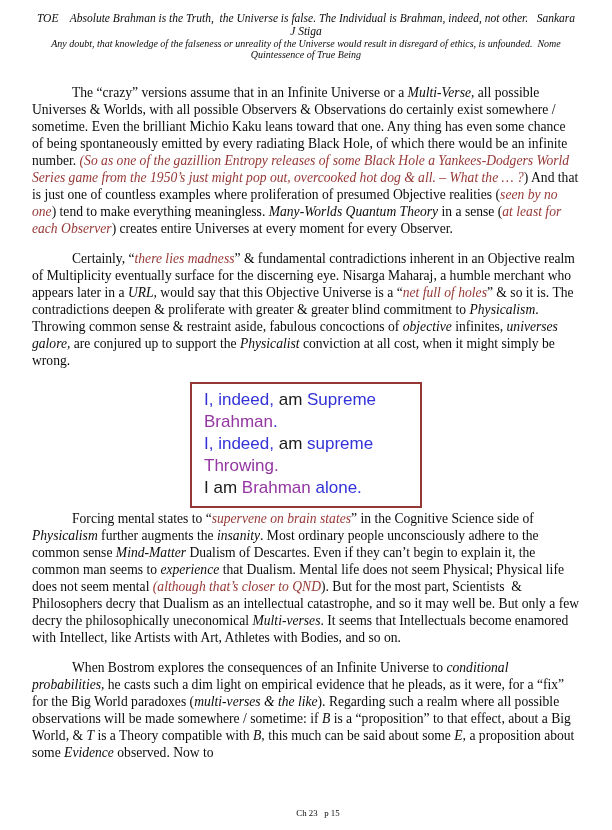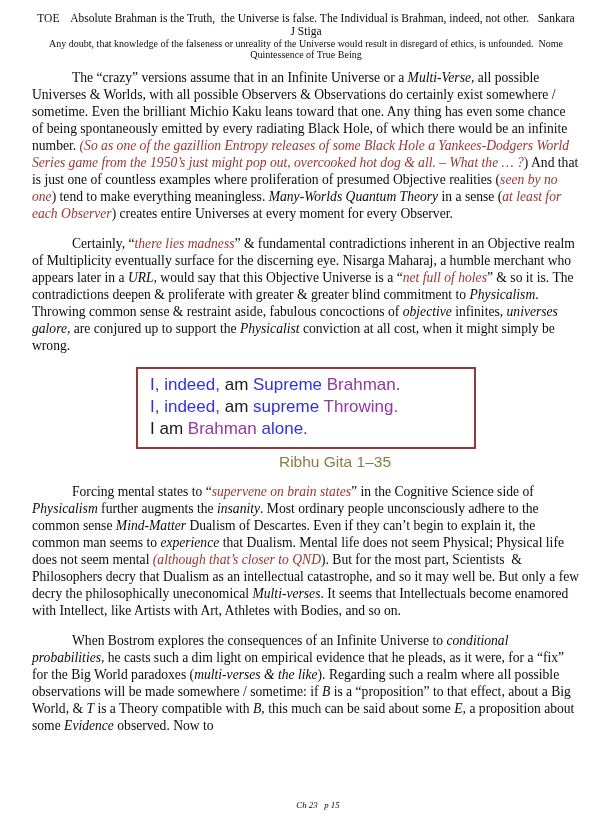--- a/index.html
+++ b/index.html
@@ -10,37 +10,37 @@
     color:#0b0b0b;
     position:relative;
     overflow:hidden;
   }
   .page{
     position:absolute;inset:0;
     padding:12px 32px 0 32px;
     box-sizing:border-box;
   }
   
-  .hdr{ text-align:center; white-space:pre-wrap;}
+  .hdr{ text-align:center; font-style:italic; white-space:pre-wrap;}
   .hdr-1{ font-size:11.5px; line-height:13px;}
   .hdr-2{ font-size:10px; line-height:11px;}
   
   .para{
     font-size:13.6px;
     line-height:17px;
     text-indent:40px;
     margin:0 0 13px 0;
     white-space:pre-wrap;
   }
-  .para:first-of-type{ margin-top:9px; }
+  .para:first-of-type{ margin-top:24px; }
   .run-i{ font-style:italic; }
   .run-ri{ font-style:italic; color:var(--red); }
   
   .verse-wrap{
-    width:340px;
+    width:232px;
     margin:6px auto 2px auto;
   }
   .verse-box{
     border:2px solid var(--border);
     padding:5px 10px 7px 12px;
     font-family:"Liberation Sans", sans-serif;
     font-size:17px;
     line-height:22px;
     background:#fff;
   }
@@ -52,23 +52,22 @@
   .verse-caption{
     font-family:"Liberation Sans", sans-serif;
     font-size:15.5px;
     color:var(--olive);
     text-align:center;
     padding:4px 0 10px 58px;
   }
   
   .footer{
     position:absolute;
-    left:0; right:0; bottom:20px;
+    left:0; right:0; bottom:12px;
     text-align:center;
-    font-style:italic;
     font-size:8.8px;
     white-space:pre-wrap;
     margin-left:24px;
   }
 </style>
 </head>
 <body>
 
 <div class="page">
 
@@ -77,21 +76,20 @@
 
   <p class="para"><span>The “crazy” versions assume that in an Infinite Universe or a </span><span class="run-i">Multi-Verse,</span><span> all possible Universes &amp; Worlds, with all possible Observers &amp; Observations do certainly exist somewhere / sometime. Even the brilliant Michio Kaku leans toward that one. Any thing has even some chance of being spontaneously emitted by every radiating Black Hole, of which there would be an infinite number. </span><span class="run-ri">(So as one of the gazillion Entropy releases of some Black Hole a Yankees-Dodgers World Series game from the 1950’s just might pop out, overcooked hot dog &amp; all. – What the … ?</span><span>) And that is just one of countless examples where proliferation of presumed Objective realities (</span><span class="run-ri">seen by no one</span><span>) tend to make everything meaningless. </span><span class="run-i">Many-Worlds Quantum Theory</span><span> in a sense (</span><span class="run-ri">at least for each Observer</span><span>) creates entire Universes at every moment for every Observer.</span></p>
   <p class="para"><span>Certainly, “</span><span class="run-ri">there lies madness</span><span>” &amp; fundamental contradictions inherent in an Objective realm of Multiplicity eventually surface for the discerning eye. Nisarga Maharaj, a humble merchant who appears later in a </span><span class="run-i">URL,</span><span> would say that this Objective Universe is a “</span><span class="run-ri">net full of holes</span><span>” &amp; so it is. The contradictions deepen &amp; proliferate with greater &amp; greater blind commitment to </span><span class="run-i">Physicalism</span><span>. Throwing common sense &amp; restraint aside, fabulous concoctions of </span><span class="run-i">objective</span><span> infinites, </span><span class="run-i">universes galore,</span><span> are conjured up to support the </span><span class="run-i">Physicalist</span><span> conviction at all cost, when it might simply be wrong.</span></p>
 
   <div class="verse-wrap">
     <div class="verse-box">
       <div class="verse-line"><span class="c-blue">I, indeed,</span><span class="c-black"> am </span><span class="c-blue">Supreme </span><span class="c-purple">Brahman</span><span class="c-blue">.</span></div>
       <div class="verse-line"><span class="c-blue">I, indeed,</span><span class="c-black"> am </span><span class="c-blue">supreme </span><span class="c-purple">Throwing.</span></div>
       <div class="verse-line center"><span class="c-black">I am </span><span class="c-purple">Brahman</span><span class="c-blue"> alone.</span></div>
     </div>
-    <div class="verse-caption">Ribhu Gita 1–35</div>
   </div>
 
   <p class="para"><span>Forcing mental states to “</span><span class="run-ri">supervene on brain states</span><span>” in the Cognitive Science side of </span><span class="run-i">Physicalism</span><span> further augments the </span><span class="run-i">insanity</span><span>. Most ordinary people unconsciously adhere to the common sense </span><span class="run-i">Mind-Matter</span><span> Dualism of Descartes. Even if they can’t begin to explain it, the common man seems to </span><span class="run-i">experience</span><span> that Dualism. Mental life does not seem Physical; Physical life does not seem mental </span><span class="run-ri">(although that’s closer to QND</span><span>). But for the most part, Scientists  &amp;  Philosophers decry that Dualism as an intellectual catastrophe, and so it may well be. But only a few decry the philosophically uneconomical </span><span class="run-i">Multi-verses</span><span>. It seems that Intellectuals become enamored with Intellect, like Artists with Art, Athletes with Bodies, and so on.</span></p>
   <p class="para"><span>When Bostrom explores the consequences of an Infinite Universe to </span><span class="run-i">conditional probabilities,</span><span> he casts such a dim light on empirical evidence that he pleads, as it were, for a “fix” for the Big World paradoxes (</span><span class="run-i">multi-verses &amp; the like</span><span>). Regarding such a realm where all possible observations will be made somewhere / sometime: if </span><span class="run-i">B</span><span> is a “proposition” to that effect, about a Big World, &amp; </span><span class="run-i">T</span><span> is a Theory compatible with </span><span class="run-i">B,</span><span> this much can be said about some </span><span class="run-i">E,</span><span> a proposition about some </span><span class="run-i">Evidence</span><span> observed. Now to</span></p>
 
   <div class="footer">Ch 23   p 15</div>
 
 </div>
 
 </body></html>

